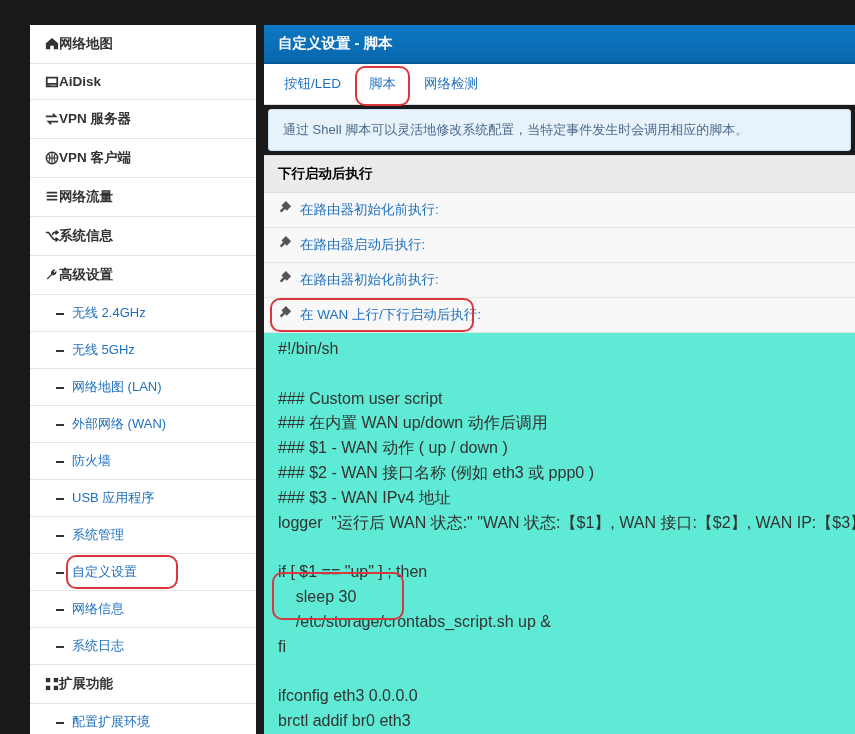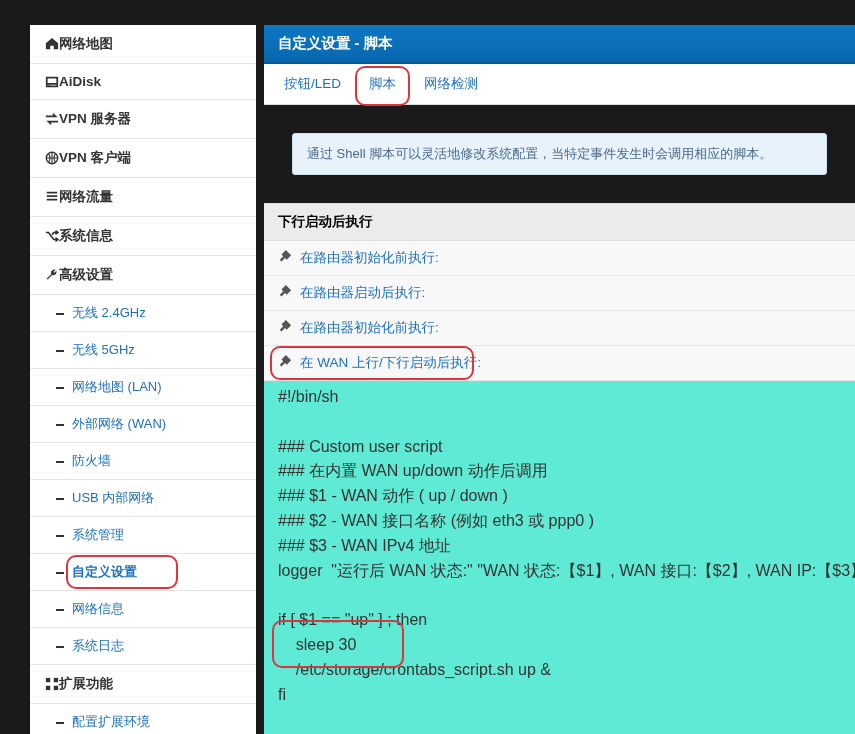--- a/index.html
+++ b/index.html
@@ -3,32 +3,32 @@
 <meta charset="utf-8">
 <style>
 *{margin:0;padding:0;box-sizing:border-box;font-family:'Helvetica Neue',Helvetica,Arial,'Microsoft YaHei',sans-serif}
 body{background:#1a1a1a;width:855px;height:734px;overflow:hidden}
 .container{display:flex;padding-top:25px;gap:8px;padding-left:30px;padding-right:0}
 .sidebar{background:#fff;width:226px;flex-shrink:0;box-shadow:0 1px 3px rgba(0,0,0,.15)}
 .nav-item{padding:10px 14px;border-bottom:1px solid #e5e5e5;font-size:13.5px;color:#333;display:flex;align-items:center;cursor:pointer;font-weight:600}
 .nav-item .icon{width:15px;display:inline-flex;justify-content:center;color:#333}
 .sub-item{padding:9px 14px 9px 42px;border-bottom:1px solid #e5e5e5;font-size:13px;color:#1e70bf;cursor:pointer;position:relative}
 .sub-item::before{content:'';position:absolute;left:26px;top:50%;width:8px;height:2px;background:#333}
-.sub-item.active{font-weight:bold}
+.sub-item.active{font-weight:normal}
 .hl{position:relative}
 .hl::after{content:'';position:absolute;border:2.5px solid #d9363e;border-radius:10px;pointer-events:none}
 .sub-item.hl::after{left:36px;right:78px;top:1px;bottom:1px}
 .main{flex:1;display:flex;flex-direction:column;min-width:0}
 .header{background:#0968ab;background:linear-gradient(to bottom,#0d78c4,#0867ae);color:#fff;padding:9px 14px;font-size:14.5px;font-weight:bold;border-bottom:2px solid #065a99}
 .tabs{background:#fff;border-bottom:1px solid #ddd;display:flex;padding:0 6px}
 .tab{padding:11px 14px;font-size:13.5px;color:#1e70bf;cursor:pointer;position:relative}
 .tab.hl::after{left:0;right:0;top:2px;bottom:-2px}
-.notice{background:#e8f2fb;border:1px solid #c9e0f2;margin:28px;padding:11px 14px;font-size:13px;color:#4b6a8c;border-radius:3px}
+.notice{background:#e8f2fb;border:1px solid #c9e0f2;margin:4px;padding:11px 14px;font-size:13px;color:#4b6a8c;border-radius:3px}
 .section-hd{background:#ebebeb;padding:9px 14px;font-size:13.5px;font-weight:bold;border-top:1px solid #ddd;border-bottom:1px solid #ddd}
-.script-row{background:#f8f8f8;padding:8px 14px;font-size:13.5px;color:#1e70bf;border-bottom:1px solid #e5e5e5;display:flex;align-items:flex-end;gap:8px;cursor:pointer}
+.script-row{background:#f8f8f8;padding:8px 14px;font-size:13.5px;color:#1e70bf;border-bottom:1px solid #e5e5e5;display:flex;align-items:flex-start;gap:8px;cursor:pointer}
 .script-row .hand{color:#555}
 .script-row.hl::after{left:6px;top:0;bottom:0;width:200px}
 .code{background:#5eead4;padding:4px 14px 16px;font-size:16px;color:#333;font-family:inherit;white-space:pre;line-height:1.55;position:relative}
 .code-hl{position:absolute;border:2.5px solid #d9363e;border-radius:10px;left:8px;width:132px;top:239px;height:48px;pointer-events:none}
 </style>
 </head>
 <body>
 
 <div class="container">
   <div class="sidebar" id="sidebar">
@@ -88,21 +88,21 @@
             <path d="M13 3a4 4 0 01-5 5L3 13l-1-1 5-5a4 4 0 015-5l-2.5 2.5 1 1z"></path>
           </svg>
         </span>
         <span>高级设置</span>
       </div>
       <div class="sub-item">无线 2.4GHz</div>
       <div class="sub-item">无线 5GHz</div>
       <div class="sub-item">网络地图 (LAN)</div>
       <div class="sub-item">外部网络 (WAN)</div>
       <div class="sub-item">防火墙</div>
-      <div class="sub-item">USB 内部网络</div>
+      <div class="sub-item">USB 应用程序</div>
       <div class="sub-item">系统管理</div>
       <div class="sub-item active hl">自定义设置</div>
       <div class="sub-item">网络信息</div>
       <div class="sub-item">系统日志</div>
       <div class="nav-item">
         <span class="icon">
           <svg width="14" height="14" viewBox="0 0 16 16" fill="currentColor">
             <rect x="1" y="1" width="5" height="5"></rect>
             <rect x="10" y="1" width="5" height="5"></rect>
             <rect x="1" y="10" width="5" height="5"></rect>

